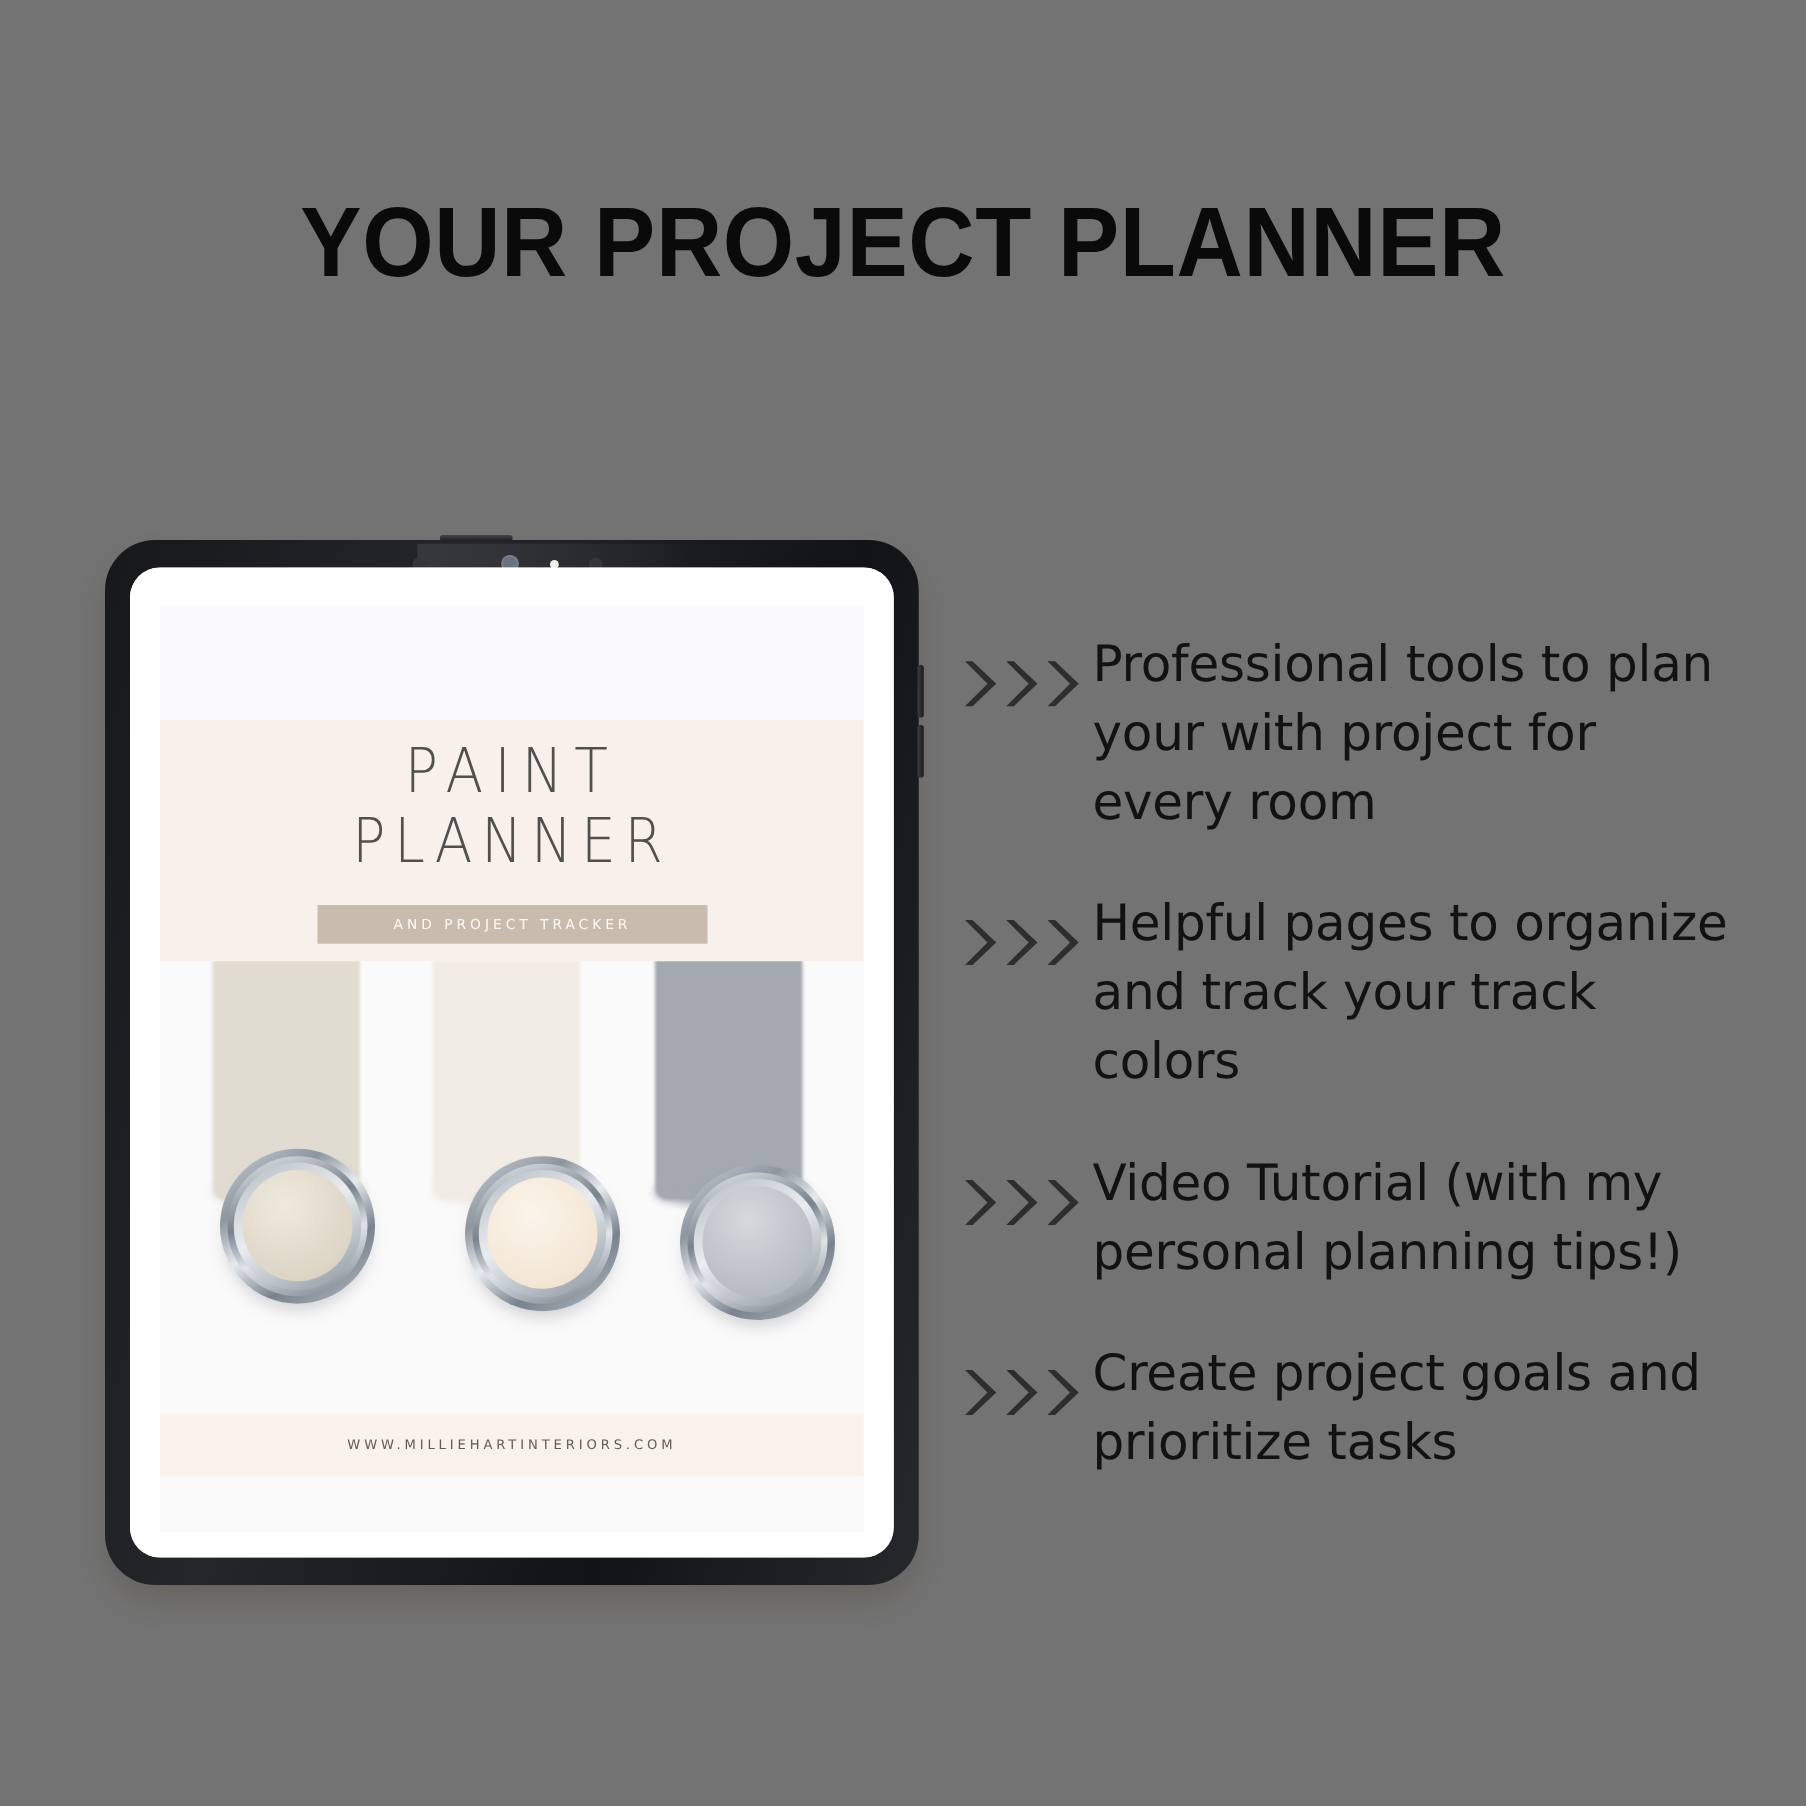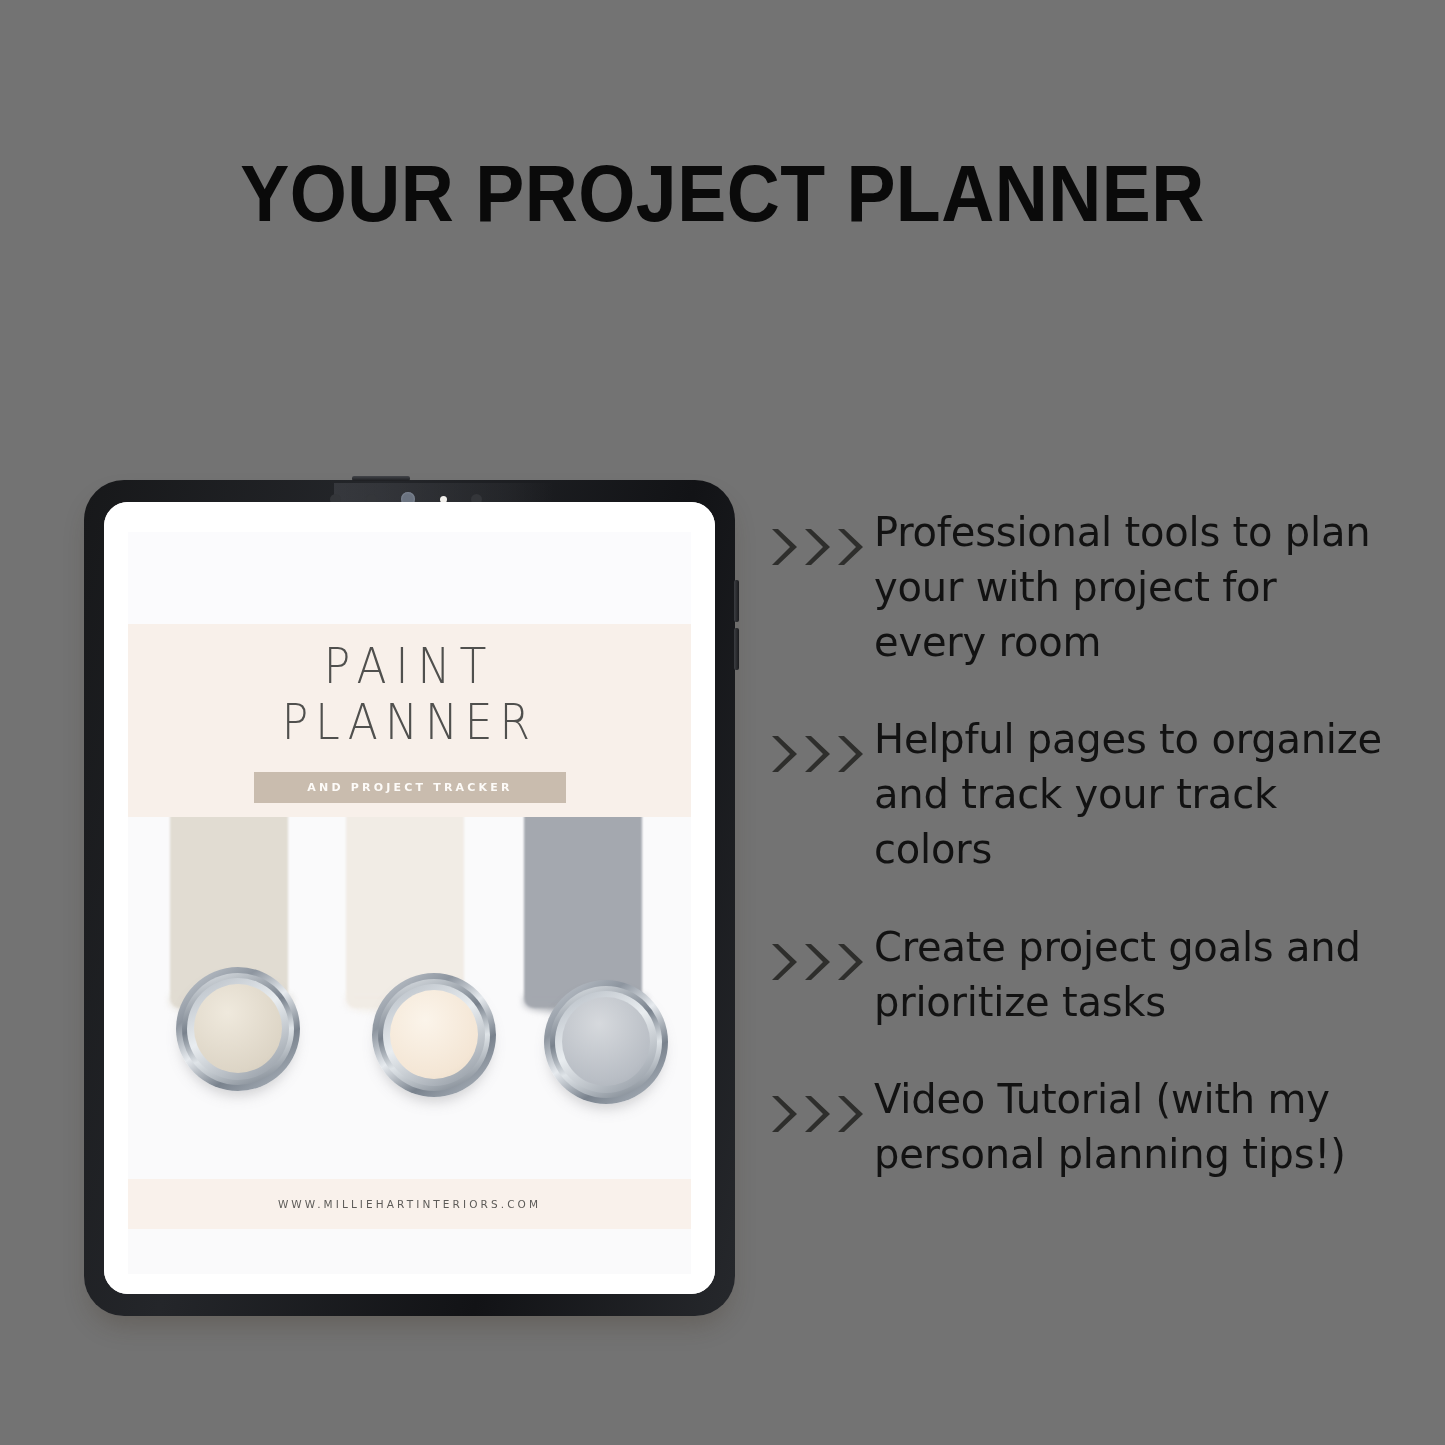--- a/index.html
+++ b/index.html
@@ -33,21 +33,20 @@
   }
 
   
   #tablet{
     position:absolute;
     left:84px; top:432px;
     width:651px; height:836px;
     border-radius:40px;
     background:linear-gradient(105deg,#17181a 0%,#24262a 34%,#121316 70%,#26282c 100%);
     box-shadow:0 14px 26px -6px rgba(60,45,30,.28);
-    margin-top:48px;
   }
   
   #btn-vol-up{
     position:absolute; right:-4px; top:100px;
     width:5px; height:42px; border-radius:2px;
     background:linear-gradient(90deg,#3c3e42,#1a1b1e);
   }
   #btn-vol-down{
     position:absolute; right:-4px; top:148px;
     width:5px; height:42px; border-radius:2px;
@@ -135,21 +134,21 @@
     position:absolute;
     left:126px; top:148px;
     width:312px; height:31px;
     background:#c9bcae;
   }
   #subtitle-text{
     position:absolute; left:0; top:0; width:100%; height:100%;
     display:flex; align-items:center; justify-content:center;
     font-family:"DejaVu Sans", sans-serif;
     font-size:11px;
-    font-weight:700;
+    font-weight:400;
     letter-spacing:3.2px;
     color:#fdfbf8;
     white-space:nowrap;
   }
 
   
   #photo{
     position:absolute;
     left:0; top:285px;
     width:100%; height:457px;
@@ -355,32 +354,32 @@
         <svg class="chev-svg" width="30" height="40" viewBox="0 0 30 40">
             <path d="M2 2 L8 2 L27 20 L8 38 L2 38 L20 20 Z" fill="#2e2e2c"></path>
           </svg>
         <svg class="chev-svg" width="30" height="40" viewBox="0 0 30 40">
             <path d="M2 2 L8 2 L27 20 L8 38 L2 38 L20 20 Z" fill="#2e2e2c"></path>
           </svg>
         <svg class="chev-svg" width="30" height="40" viewBox="0 0 30 40">
             <path d="M2 2 L8 2 L27 20 L8 38 L2 38 L20 20 Z" fill="#2e2e2c"></path>
           </svg>
       </span>
-      <span class="feature-text">Create project goals and prioritize tasks</span>
+      <span class="feature-text">Video Tutorial (with my personal planning tips!)</span>
     </div>
 
     <div class="feature">
       <span class="chev-group">
         <svg class="chev-svg" width="30" height="40" viewBox="0 0 30 40">
             <path d="M2 2 L8 2 L27 20 L8 38 L2 38 L20 20 Z" fill="#2e2e2c"></path>
           </svg>
         <svg class="chev-svg" width="30" height="40" viewBox="0 0 30 40">
             <path d="M2 2 L8 2 L27 20 L8 38 L2 38 L20 20 Z" fill="#2e2e2c"></path>
           </svg>
         <svg class="chev-svg" width="30" height="40" viewBox="0 0 30 40">
             <path d="M2 2 L8 2 L27 20 L8 38 L2 38 L20 20 Z" fill="#2e2e2c"></path>
           </svg>
       </span>
-      <span class="feature-text">Video Tutorial (with my personal planning tips!)</span>
+      <span class="feature-text">Create project goals and prioritize tasks</span>
     </div>
 
   </div>
 </div>
 
 </body></html>

